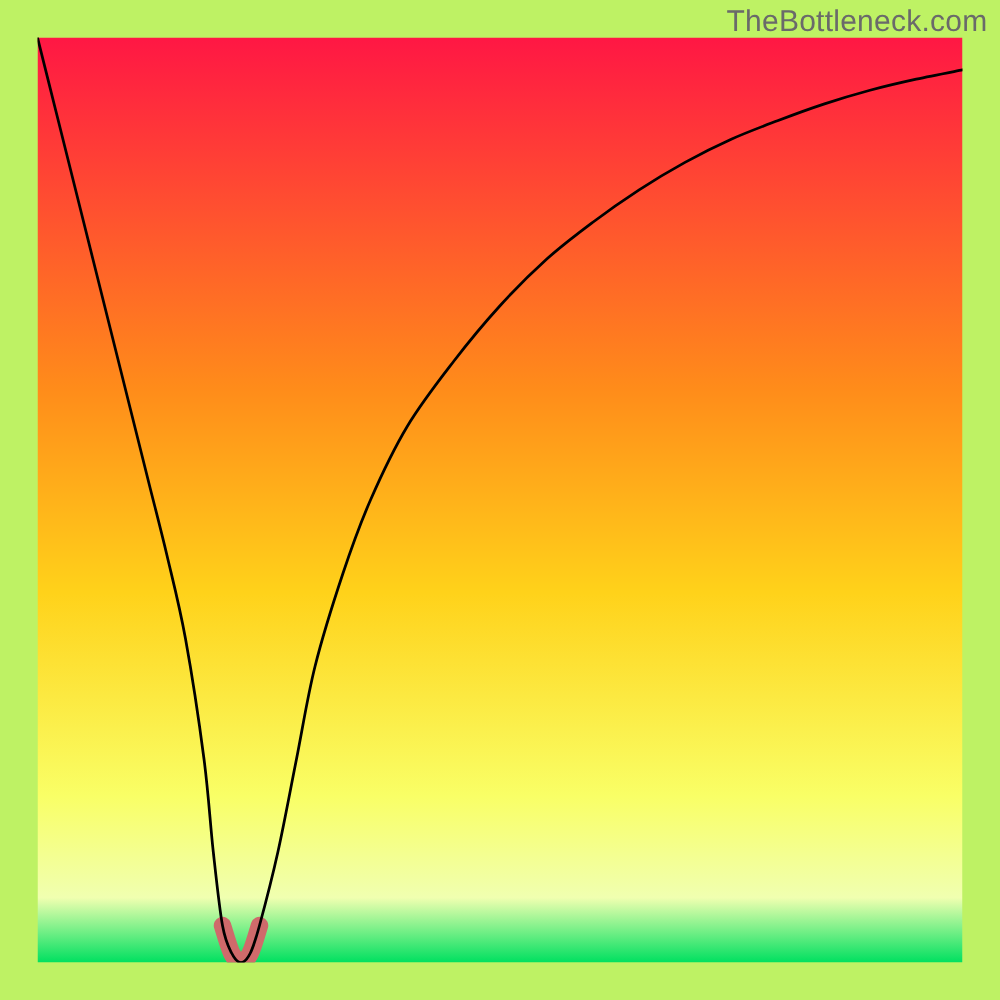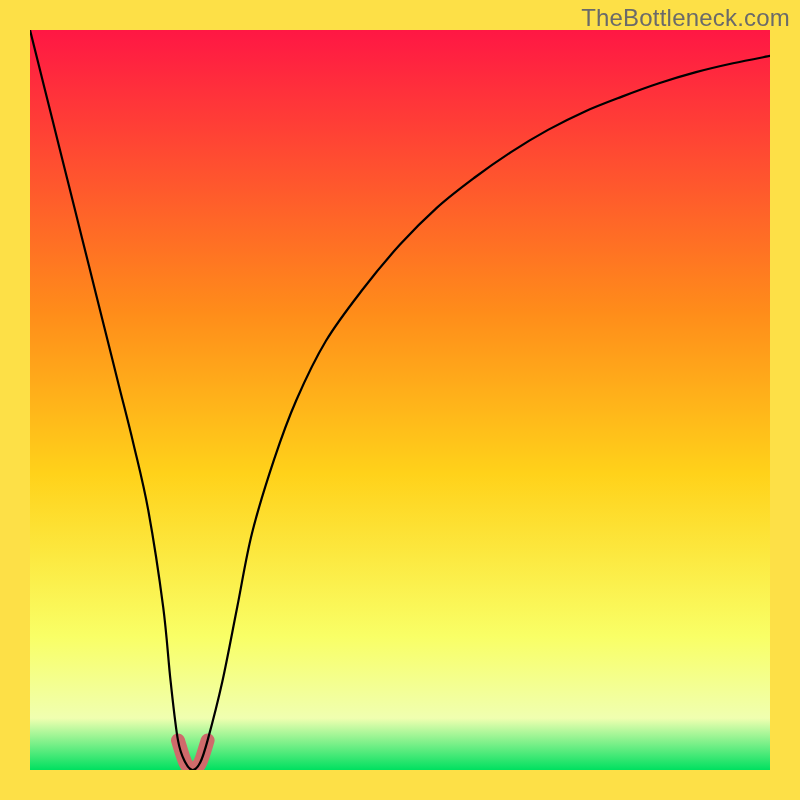--- a/index.html
+++ b/index.html
@@ -8,21 +8,21 @@
     width: 800px;
     height: 800px;
     background: #000;
     overflow: hidden;
     font-family: Arial, Helvetica, sans-serif;
   }
   .stage {
     position: relative;
     width: 800px;
     height: 800px;
-    background: #fde047;
+    background: #bef264;
   }
   .plot {
     position: absolute;
     left: 30px;
     top: 30px;
     width: 740px;
     height: 740px;
   }
   .watermark {
     position: absolute;

